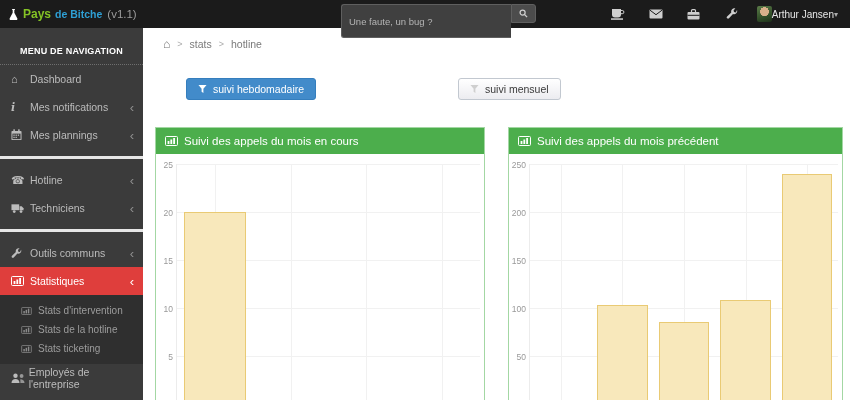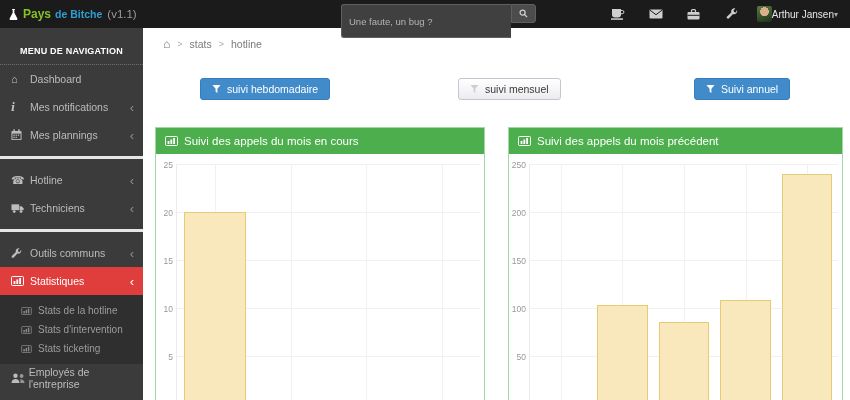--- a/index.html
+++ b/index.html
@@ -54,21 +54,21 @@
   .breadcrumb .bc-sep { color:#aaa; font-size:9px; }
   .bc-link { cursor:pointer; color:#7a7a7a; }
 
   .btn { position:absolute; top:50px; height:22px; display:inline-flex; align-items:center; gap:6px;
          font-size:10.5px; padding:0 11px; border-radius:3px; cursor:pointer;
          font-family:"Liberation Sans", sans-serif; }
   .btn-primary { background:#428bca; border:1px solid #357ebd; color:#fff; }
   .btn-default { background:linear-gradient(#ffffff,#ececf0); border:1px solid #c2c8d0; color:#3a3a3a; }
   .btn-default .funnel { color:#cfcfcf; }
   .btn-primary .funnel { color:#fff; }
-  .btn1 { left:57px; } .btn2 { left:315px; } .btn3 { left:551px; }
+  .btn1 { left:43px; } .btn2 { left:315px; } .btn3 { left:551px; }
 
   
   .panel { position:absolute; top:99px; border:1px solid #a3d7a3; background:#fff; }
   .panel.p1 { left:12px; width:330px; height:320px; }
   .panel.p2 { left:365px; width:335px; height:320px; }
   .panel-heading { height:26px; background:#4cae4c; color:#fff; display:flex; align-items:center; gap:6px;
                    padding:0 9px; font-size:11.5px;text-align:center; }
   .panel-heading .ph-icon { color:#fff; display:flex; }
   .panel-body { position:relative; height:292px; }
   .chart { position:absolute; inset:0; }
@@ -229,32 +229,32 @@
     <div class="submenu">
       <div class="sub-item">
         <span class="sb-ic">
           <svg width="11" height="8" viewBox="0 0 13 10">
               <rect x="0.5" y="0.5" width="12" height="9" rx="1" fill="none" stroke="currentColor"></rect>
               <rect x="2.6" y="5" width="1.8" height="3" fill="currentColor"></rect>
               <rect x="5.4" y="3.5" width="1.8" height="4.5" fill="currentColor"></rect>
               <rect x="8.2" y="2" width="1.8" height="6" fill="currentColor"></rect>
             </svg>
         </span>
-        <span>Stats de la hotline</span>
+        <span>Stats d'intervention</span>
       </div>
       <div class="sub-item">
         <span class="sb-ic">
           <svg width="11" height="8" viewBox="0 0 13 10">
               <rect x="0.5" y="0.5" width="12" height="9" rx="1" fill="none" stroke="currentColor"></rect>
               <rect x="2.6" y="5" width="1.8" height="3" fill="currentColor"></rect>
               <rect x="5.4" y="3.5" width="1.8" height="4.5" fill="currentColor"></rect>
               <rect x="8.2" y="2" width="1.8" height="6" fill="currentColor"></rect>
             </svg>
         </span>
-        <span>Stats d'intervention</span>
+        <span>Stats de la hotline</span>
       </div>
       <div class="sub-item">
         <span class="sb-ic">
           <svg width="11" height="8" viewBox="0 0 13 10">
               <rect x="0.5" y="0.5" width="12" height="9" rx="1" fill="none" stroke="currentColor"></rect>
               <rect x="2.6" y="5" width="1.8" height="3" fill="currentColor"></rect>
               <rect x="5.4" y="3.5" width="1.8" height="4.5" fill="currentColor"></rect>
               <rect x="8.2" y="2" width="1.8" height="6" fill="currentColor"></rect>
             </svg>
         </span>
@@ -296,28 +296,20 @@
       </span>
       <span>suivi hebdomadaire</span>
     </button>
     <button class="btn btn-default btn2">
       <span class="funnel" style="display:flex;">
         <svg width="9" height="10" viewBox="0 0 10 10">
             <path fill="currentColor" d="M0.5 0.5h9L6 4.8V9.5L4 8V4.8z"></path>
           </svg>
       </span>
       <span>suivi mensuel</span>
-    </button>
-    <button class="btn btn-primary btn3">
-      <span class="funnel" style="display:flex;">
-        <svg width="9" height="10" viewBox="0 0 10 10">
-            <path fill="currentColor" d="M0.5 0.5h9L6 4.8V9.5L4 8V4.8z"></path>
-          </svg>
-      </span>
-      <span>Suivi annuel</span>
     </button>
 
     <div class="panel p1">
       <div class="panel-heading">
         <span class="ph-icon">
           <svg width="13" height="10" viewBox="0 0 13 10">
               <rect x="0.5" y="0.5" width="12" height="9" rx="1" fill="none" stroke="currentColor"></rect>
               <rect x="2.6" y="5" width="1.8" height="3" fill="currentColor"></rect>
               <rect x="5.4" y="3.5" width="1.8" height="4.5" fill="currentColor"></rect>
               <rect x="8.2" y="2" width="1.8" height="6" fill="currentColor"></rect>

